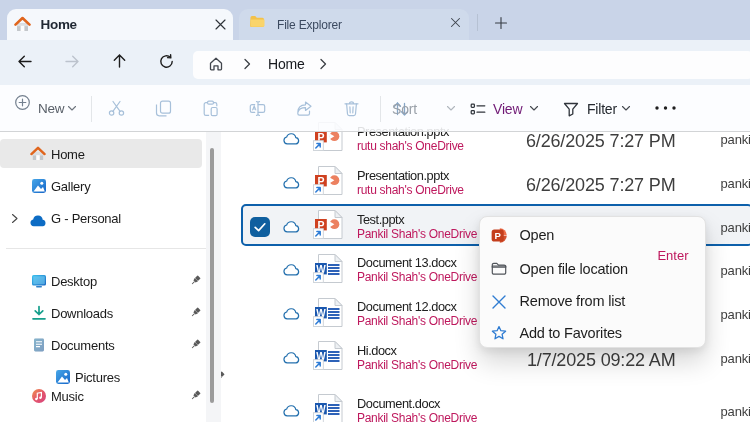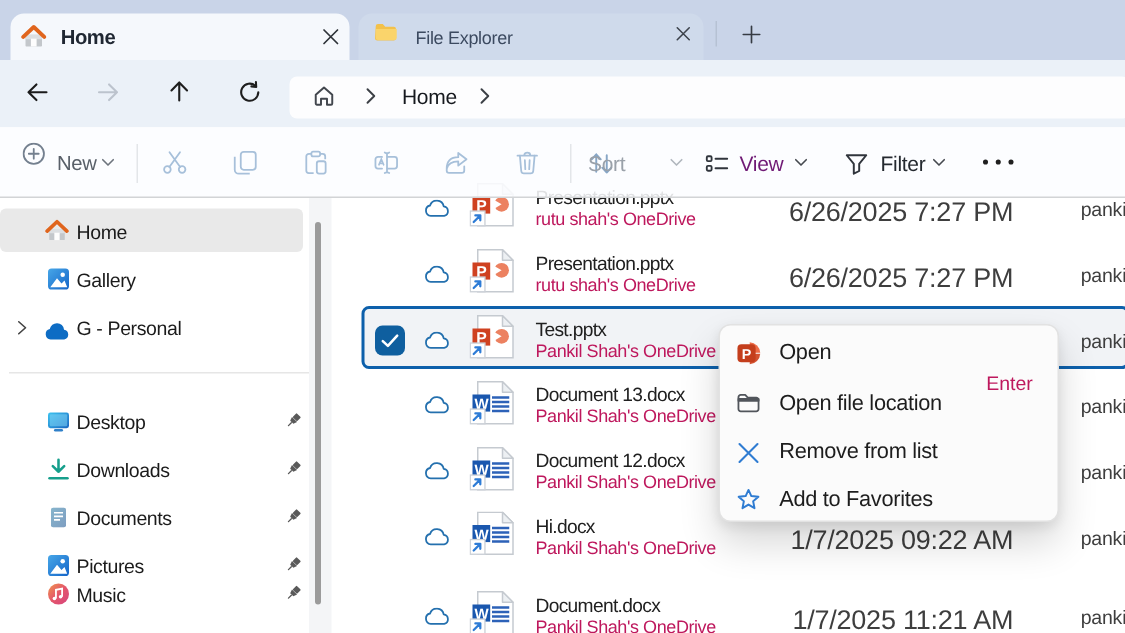--- a/index.html
+++ b/index.html
@@ -235,21 +235,20 @@
     </div>
     <div class="frow" style="top:302px;">
       <svg class="fcloud" width="17" height="12">
           <use href="#cloud"></use>
         </svg>
       <svg class="ficon" width="30" height="30">
           <use href="#docx"></use>
         </svg>
       <span class="ftitle">Document.docx</span>
       <span class="fsub">Pankil Shah's OneDrive</span>
-      <span class="fdate">1/7/2025 11:21 AM</span>
       <span class="fuser">pankil sha</span>
     </div>
   </div>
 
   <div id="sidebar">
     <div class="abs" style="left:0; top:7.5px; width:202px; height:29px; background:#e9e9e9; border-radius:4px;"></div>
     <div class="siderow" style="top:8px;">
       <svg class="sideicon" width="17" height="17" viewBox="0 0 17 17" style="left:30px; top:5.5px;">
           <use href="#house"></use>
         </svg>
@@ -318,21 +317,21 @@
       </svg>
       <span class="sidetxt">Downloads</span>
       <svg class="pin" viewBox="0 0 11 11">
           <g transform="rotate(45 5.5 5.5)" fill="#5a5a5a">
             <rect x="3.4" y="0.3" width="4.2" height="3.8" rx="0.6"></rect>
             <path d="M3.1 4.3 H7.9 L7 6.9 H4 Z"></path>
             <rect x="5.1" y="6.9" width="0.9" height="3.6" rx="0.45"></rect>
           </g>
         </svg>
     </div>
-    <div class="siderow" style="top:231.5px;">
+    <div class="siderow" style="top:231.5px;margin-left:24px;">
       <svg class="sideicon" width="16" height="16">
           <use href="#photo"></use>
         </svg>
       <span class="sidetxt">Pictures</span>
       <svg class="pin" viewBox="0 0 11 11">
           <g transform="rotate(45 5.5 5.5)" fill="#5a5a5a">
             <rect x="3.4" y="0.3" width="4.2" height="3.8" rx="0.6"></rect>
             <path d="M3.1 4.3 H7.9 L7 6.9 H4 Z"></path>
             <rect x="5.1" y="6.9" width="0.9" height="3.6" rx="0.45"></rect>
           </g>

